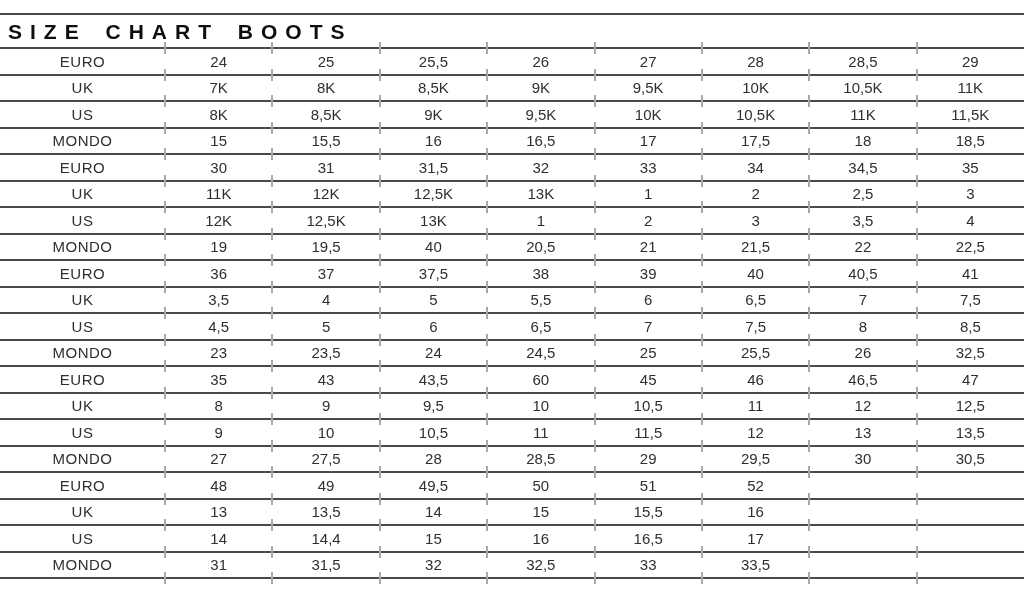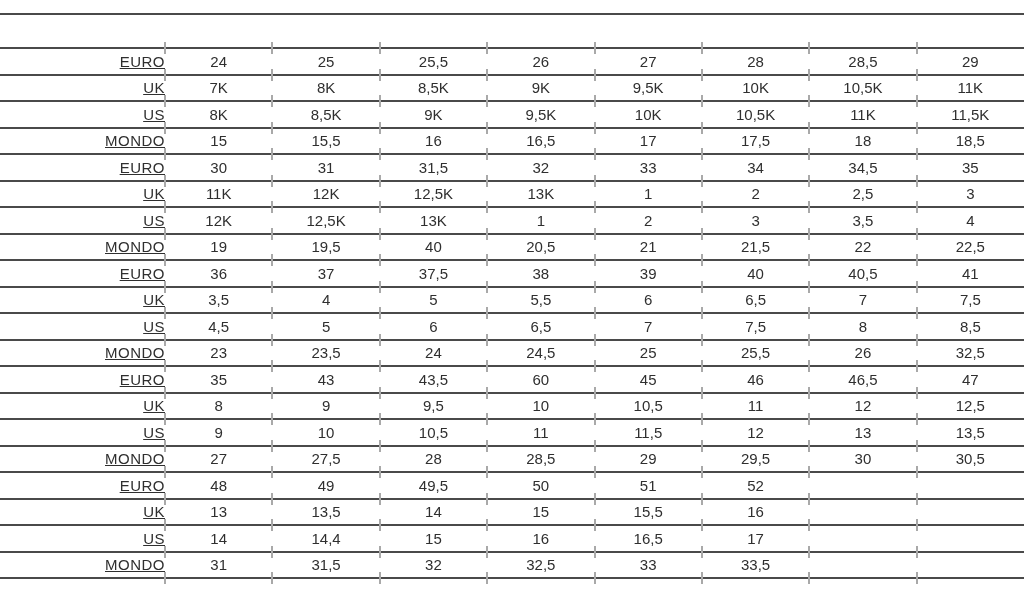--- a/index.html
+++ b/index.html
@@ -48,24 +48,23 @@
     position: relative;
     height: 24.5px;
     padding: 0;
     border-bottom: 2px solid #4a4a4a;
     font-size: 15px;
     color: #2f2f2f;
     white-space: nowrap;
     vertical-align: middle;
   }
   td.label {
-    text-align: right;
+    text-align: center;
     padding-left: 8px;
     letter-spacing: 0.5px;
-    text-decoration: underline;
   }
   td.val {
     text-align: center;
   }
   
   table.size-table td:not(:last-child)::after {
     content: "";
     position: absolute;
     right: -1px;
     bottom: -7px;
@@ -81,20 +80,21 @@
     width: 2px;
     height: 12px;
     background: #a9a9a9;
   }
 </style>
 </head>
 <body>
 
 <div class="page">
   <div class="top-rule"></div>
+  <h1 class="title">SIZE CHART BOOTS</h1>
   <table class="size-table">
     <colgroup>
       <col style="width:165px">
       <col>
         <col>
         <col>
         <col>
         <col>
         <col>
         <col>

